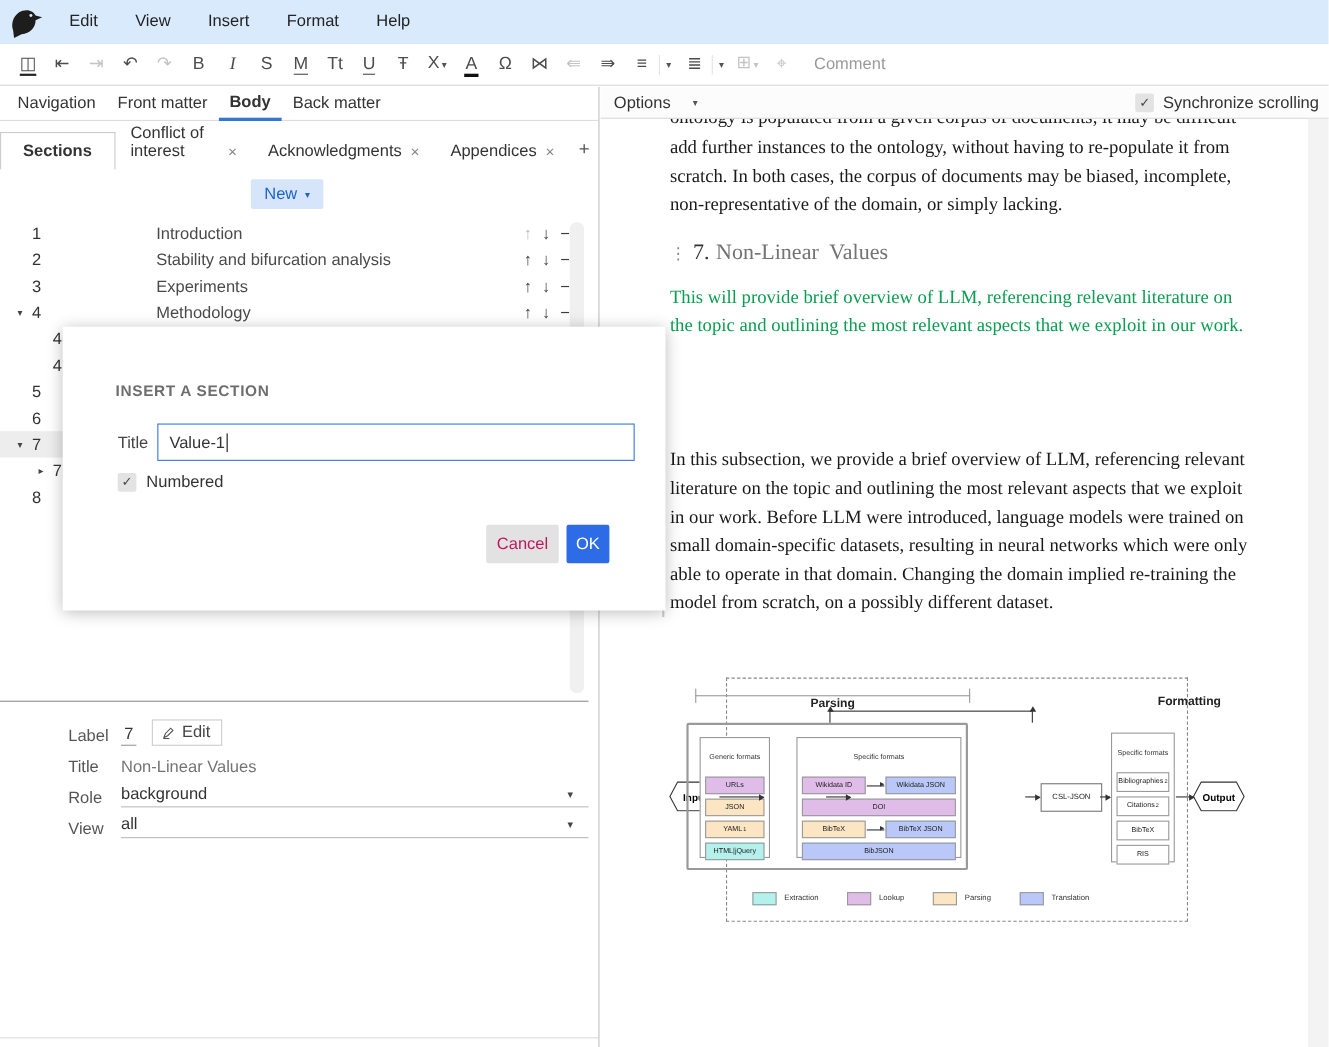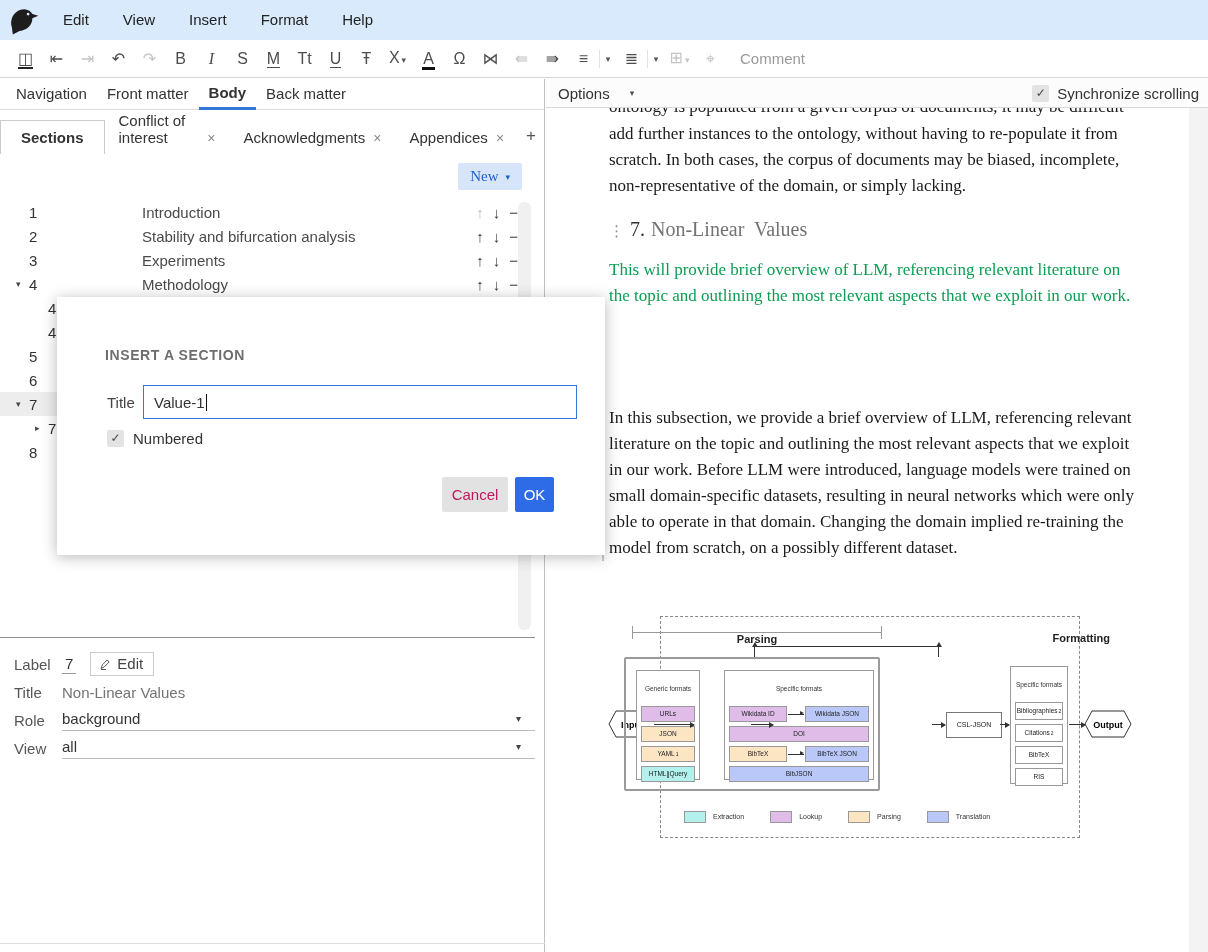--- a/index.html
+++ b/index.html
@@ -30,39 +30,39 @@
           border-right:1px solid #c2c2c2;box-sizing:border-box;}
   .viewtabs{height:30px;display:flex;align-items:center;border-bottom:1px solid #ddd;padding-left:6px;}
   .viewtab{font-size:15px;color:#333;padding:0 10px;line-height:28px;}
   .viewtab.active{font-weight:bold;border-bottom:3px solid #3277d5;}
   .sectabs{height:44px;display:flex;align-items:flex-end;padding-left:0;}
   .sectab{font-size:15px;color:#333;padding:8px 14px;display:flex;gap:8px;align-items:flex-end;}
   .sectab.active{font-weight:bold;border:1px solid #ccc;border-bottom:none;background:#fff;padding:8px 20px;}
   .sectab .x{color:#888;font-size:14px;}
   .addtab{font-size:17px;color:#555;padding:8px 8px;}
 
-  .newrow{display:flex;justify-content:flex-end;padding:9px 22px 0 0;font-family:Liberation Serif, serif;}
+  .newrow{display:flex;justify-content:center;padding:9px 22px 0 0;}
   .newbtn{background:#d6e5fa;color:#1d62c9;font-size:15px;padding:5px 12px;border-radius:2px;
           display:flex;align-items:center;gap:7px;}
   .newbtn .c{font-size:9px;color:#1d62c9;}
 
   .slist{position:absolute;top:121px;left:0;right:0;}
   .srow{display:flex;align-items:center;height:24px;padding:0 26px 0 16px;font-size:15px;}
   .srow.selected{background:#ededed;}
   .srow .exp{width:13px;font-size:9px;color:#444;}
   .srow .num{width:113px;color:#333;}
   .srow.lvl2{padding-left:35px;}
   .srow.lvl2 .num{width:94px;}
   .srow .stitle{flex:1;color:#4a4a4a;}
   .srow .ctl{display:flex;gap:9px;color:#3d3d3d;font-size:15px;}
   .srow .ctl .dis{color:#bdbdbd;}
   .listscroll{position:absolute;left:518px;top:123px;width:13px;height:428px;background:#f0f0f0;border-radius:6px;}
 
   .details{position:absolute;top:558px;left:0;right:9px;border-top:1px solid #8f8f8f;padding:12px 0 0 14px;}
-  .drow{display:flex;align-items:center;min-height:28px;font-size:15px;}
+  .drow{display:flex;align-items:flex-end;min-height:28px;font-size:15px;margin-left:48px;}
   .dkey{width:48px;color:#555;}
   .dval{color:#333;}
   .dval.labelnum{border-bottom:1px solid #999;padding:0 3px 1px;}
   .editbtn{margin-left:14px;border:1px solid #ccc;padding:2px 10px 3px 8px;display:flex;align-items:center;gap:6px;color:#444;font-size:15px;}
   .green{color:#737373;}
   .dselect{flex:1;display:flex;align-items:center;justify-content:space-between;
            border-bottom:1px solid #bbb;padding-bottom:3px;margin-right:0;}
   .dselect .c{font-size:10px;color:#444;padding-right:14px;}
   .lbottomline{position:absolute;top:864px;left:0;width:545px;border-top:1px solid #ddd;}
 

